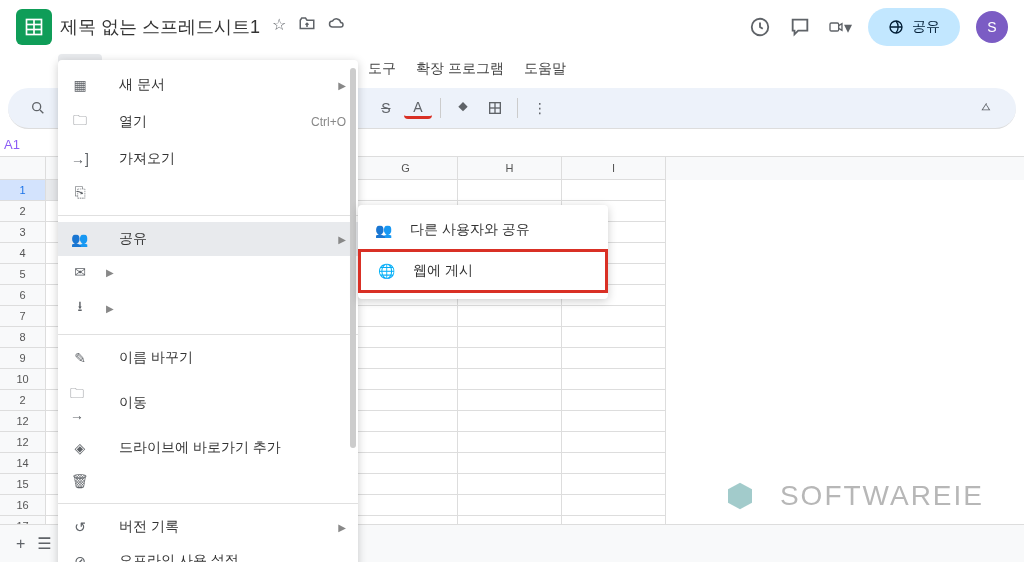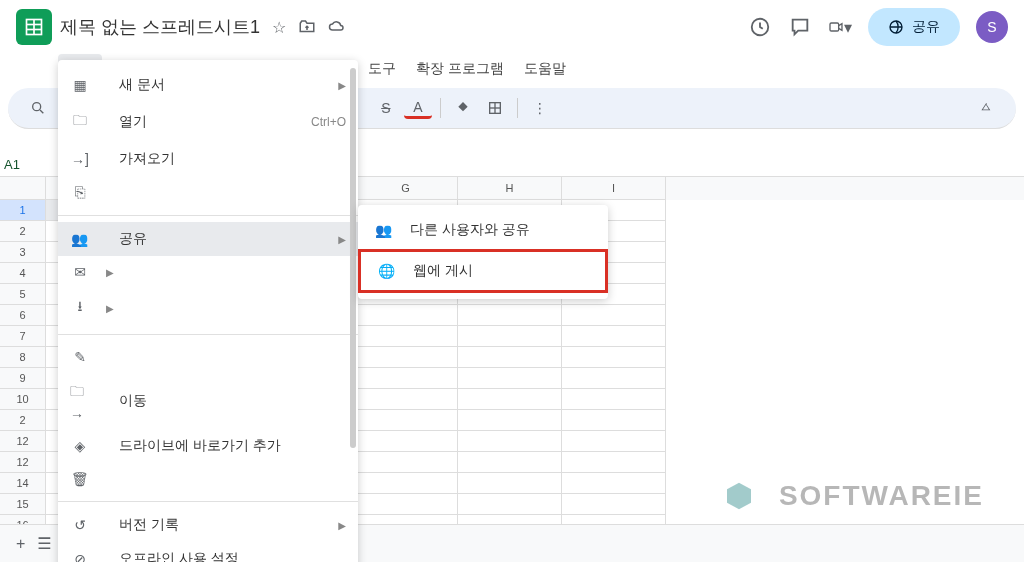--- a/index.html
+++ b/index.html
@@ -1,42 +1,42 @@
 <!DOCTYPE html>
 <html><head>
 <meta charset="utf-8">
 <style>
 * { margin: 0; padding: 0; box-sizing: border-box; font-family: Arial, sans-serif; }
 body { width: 1024px; height: 562px; background: #fff; overflow: hidden; position: relative; }
 
 .header { display: flex; align-items: center; padding: 8px 16px; gap: 8px; }
 .logo { width: 36px; height: 36px; background: #0f9d58; border-radius: 6px; display: flex; align-items: center; justify-content: center; }
 .logo svg { width: 20px; height: 20px; fill: white; }
-.title-area { display: flex; align-items: center; gap: 12px; flex: 1; }
+.title-area { display: flex; align-items: flex-start; gap: 12px; flex: 1; }
 .doc-title { font-size: 18px; color: #333; }
 .title-icons { display: flex; gap: 12px; color: #5f6368; }
 .title-icons span { cursor: pointer; }
 .header-right { display: flex; align-items: center; gap: 16px; }
 .hr-icon { color: #5f6368; width: 24px; height: 24px; display: flex; align-items: center; justify-content: center; cursor: pointer; }
 .share-btn { background: #c2e7ff; border-radius: 24px; padding: 10px 20px; display: flex; align-items: center; gap: 8px; color: #001d35; font-size: 14px; cursor: pointer; }
 .avatar { width: 32px; height: 32px; border-radius: 50%; background: #7b5cc4; color: white; display: flex; align-items: center; justify-content: center; font-size: 14px; }
 
 .menubar { display: flex; padding: 0 16px 0 58px; gap: 4px; font-size: 14px; color: #444; }
 .menubar-item { padding: 6px 8px; cursor: pointer; border-radius: 4px; text-align: center; }
 .menubar-item.active { background: #e8eaed; }
 
 .toolbar { display: flex; align-items: center; padding: 6px 16px; gap: 4px; border-bottom: 1px solid #ddd; margin: 4px 8px; background: #edf2fa; border-radius: 24px; }
 .tb-icon { width: 28px; height: 28px; display: flex; align-items: center; justify-content: center; color: #5f6368; cursor: pointer; border-radius: 4px; font-size: 14px; }
 .tb-sep { width: 1px; height: 20px; background: #ccc; margin: 0 4px; }
 .font-sel { padding: 4px 8px; font-size: 13px; color: #444; display: flex; align-items: center; gap: 4px; }
 .size-box { border: 1px solid #888; padding: 2px 8px; font-size: 13px; min-width: 24px; text-align: center; }
 .tb-right { margin-left: auto; }
 
 .main-area { display: flex; height: calc(100% - 150px); position: relative; }
-.name-box { width: 46px; padding: 4px; font-size: 13px; color: #14532d; margin-top: 20px; }
+.name-box { width: 46px; padding: 4px; font-size: 13px; color: #8b5cf6; }
 .formula-row { display: flex; align-items: center; border-bottom: 1px solid #ddd; }
 .row-headers { width: 46px; background: #f8f9fa; }
 .row-headers .rh { height: 21px; border-bottom: 1px solid #ddd; border-right: 1px solid #ddd; display: flex; align-items: center; justify-content: center; font-size: 11px; color: #555; }
 .row-headers .rh.selected { background: #d3e3fd; color: #1a73e8; }
 
 .grid-area { flex: 1; overflow: hidden; }
 .col-headers { display: flex; background: #f8f9fa; }
 .col-headers .ch { width: 104px; height: 23px; border-right: 1px solid #ddd; border-bottom: 1px solid #ddd; display: flex; align-items: center; justify-content: center; font-size: 11px; color: #555; }
 .col-headers .ch.first { width: 100px; }
 
@@ -61,21 +61,21 @@
 .submenu { position: absolute; top: 205px; left: 358px; width: 250px; background: white; box-shadow: 0 2px 10px rgba(0,0,0,0.2); border-radius: 4px; z-index: 101; padding: 6px 0; }
 .sub-item { display: flex; align-items: center; padding: 10px 16px; font-size: 14px; color: #333; cursor: pointer; gap: 16px; }
 .sub-item .sub-icon { width: 20px; color: #5f6368; display: flex; justify-content: center; }
 .sub-item.boxed { border: 3px solid #d93025; margin: 0; }
 
 .sheet-tabs { position: absolute; bottom: 0; left: 0; right: 0; height: 38px; background: #f8f9fa; border-top: 1px solid #ddd; display: flex; align-items: center; padding: 0 16px; gap: 12px; }
 .st-icon { color: #5f6368; cursor: pointer; }
 .sheet-tab { background: white; padding: 8px 16px; border-radius: 4px 4px 0 0; display: flex; align-items: center; gap: 8px; font-size: 13px; cursor: pointer; }
 .tab-badge { background: #1a73e8; color: white; width: 16px; height: 16px; border-radius: 2px; font-size: 10px; display: flex; align-items: center; justify-content: center; }
 
-.watermark { position: absolute; bottom: 50px; right: 40px; font-size: 28px; font-weight: bold; color: #888; letter-spacing: 2px; display: flex; align-items: center; gap: 24px; opacity: 0.6; }
+.watermark { position: absolute; bottom: 50px; right: 40px; font-size: 28px; font-weight: normal; color: #888; letter-spacing: 2px; display: flex; align-items: center; gap: 24px; opacity: 0.6; }
 .wm-icon { width: 32px; height: 32px; }
 
 svg { display: block; }
 </style>
 </head>
 <body>
 
 <div class="header">
   <div class="logo">
     <svg viewBox="0 0 24 24">
@@ -392,20 +392,21 @@
     <span class="dd-arrow">▶</span>
     </div>
     <div class="dd-item">
       <span class="dd-icon">⭳</span>
 
     <span class="dd-arrow">▶</span>
     </div>
     <div class="dd-sep"></div>
     <div class="dd-item">
       <span class="dd-icon">✎</span>
+    <span class="dd-label">이름 바꾸기</span>
 
     </div>
     <div class="dd-item">
       <span class="dd-icon">🗀→</span>
     <span class="dd-label">이동</span>
 
     </div>
     <div class="dd-item">
       <span class="dd-icon">◈</span>
     <span class="dd-label">드라이브에 바로가기 추가</span>

